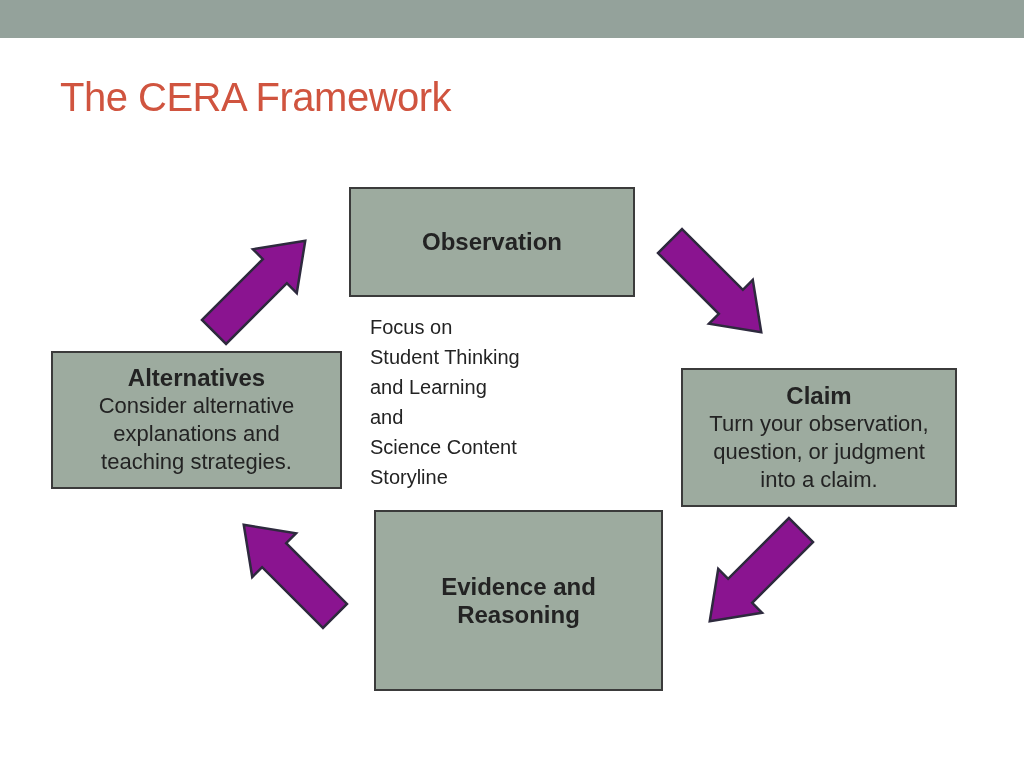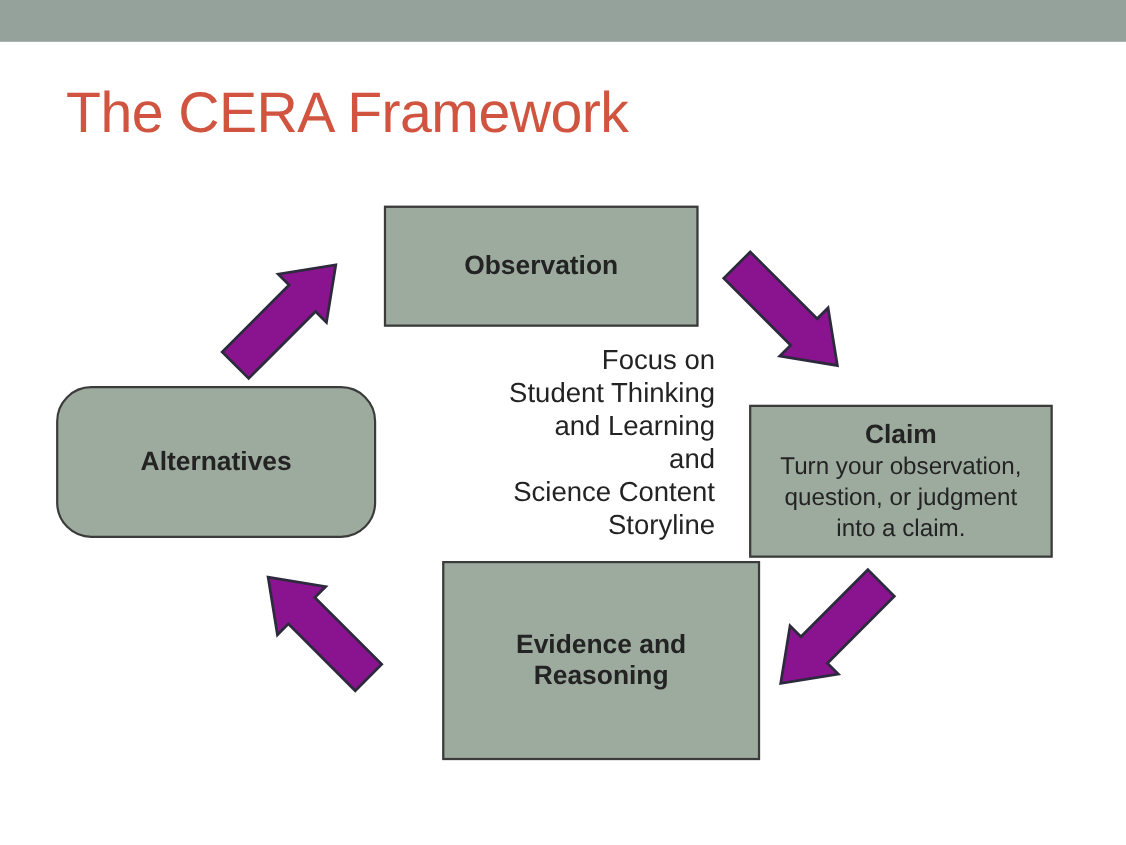--- a/index.html
+++ b/index.html
@@ -12,47 +12,47 @@
   .slide { position: relative; width: 1024px; height: 768px; background: #ffffff; }
 
   .top-bar {
     position: absolute; left: 0; top: 0;
     width: 1024px; height: 38px;
     background: var(--top-bar-color, #94a29b);
   }
 
   .slide-title {
     position: absolute; left: 60px; top: 74px;
-    font-size: 52px; line-height: 1.15;
+    font-size: 40px; line-height: 1.15;
     color: var(--title-color, #d0543f);
     letter-spacing: -0.5px;
     white-space: nowrap;
   }
 
   .dbox {
     position: absolute; box-sizing: border-box;
     background: var(--box-fill, #9dab9f);
     border: 2px solid var(--box-border, #3b3b3b);
     color: var(--text-color, #232323);
     text-align: center;
     display: flex; flex-direction: column; justify-content: center;
     font-size: 22px; line-height: 28px;
     padding: 4px 8px;
   }
   .dbox .heading { font-weight: bold; font-size: 24px; line-height: 28px; }
 
   #box-observation  { left: 349px; top: 187px; width: 286px; height: 110px; }
   #box-claim        { left: 681px; top: 348px; width: 276px; height: 139px; margin-top: 20px; }
-  #box-alternatives { left: 51px;  top: 351px; width: 291px; height: 138px; border-radius: 32px; }
-  #box-evidence     { left: 374px; top: 510px; width: 289px; height: 181px; margin-left: 28px; }
+  #box-alternatives { left: 51px;  top: 351px; width: 291px; height: 138px; }
+  #box-evidence     { left: 374px; top: 510px; width: 289px; height: 181px; }
 
   .center-text {
     position: absolute; left: 370px; top: 312px; width: 280px;
-    text-align: right;
-    font-size: 25px; line-height: 30px;
+    text-align: left;
+    font-size: 20px; line-height: 30px;
     color: var(--text-color, #232323);
   }
 
   .arrow { position: absolute; width: 134px; height: 68px; }
   .arrow polygon {
     fill: var(--arrow-fill, #8a1490);
     stroke: var(--arrow-outline, #2e2a3e);
     stroke-width: 2.5;
     stroke-linejoin: miter;
   }
@@ -74,20 +74,21 @@
     <div class="heading">Observation</div>
   </div>
 
   <div class="dbox" id="box-claim">
     <div class="heading">Claim</div>
     <div class="body">Turn your observation,<br>question, or judgment<br>into a claim.</div>
   </div>
 
   <div class="dbox" id="box-alternatives">
     <div class="heading">Alternatives</div>
+    <div class="body">Consider alternative<br>explanations and<br>teaching strategies.</div>
   </div>
 
   <div class="dbox" id="box-evidence">
     <div class="heading">Evidence and Reasoning</div>
   </div>
 
   <div class="center-text">Focus on<br>Student Thinking<br>and Learning<br>and<br>Science Content<br>Storyline</div>
 
   <svg class="arrow" id="arrow-ne" viewBox="0 0 134 68">
     <polygon points="2,17 88,17 88,3 131,34 88,65 88,51 2,51"></polygon>

